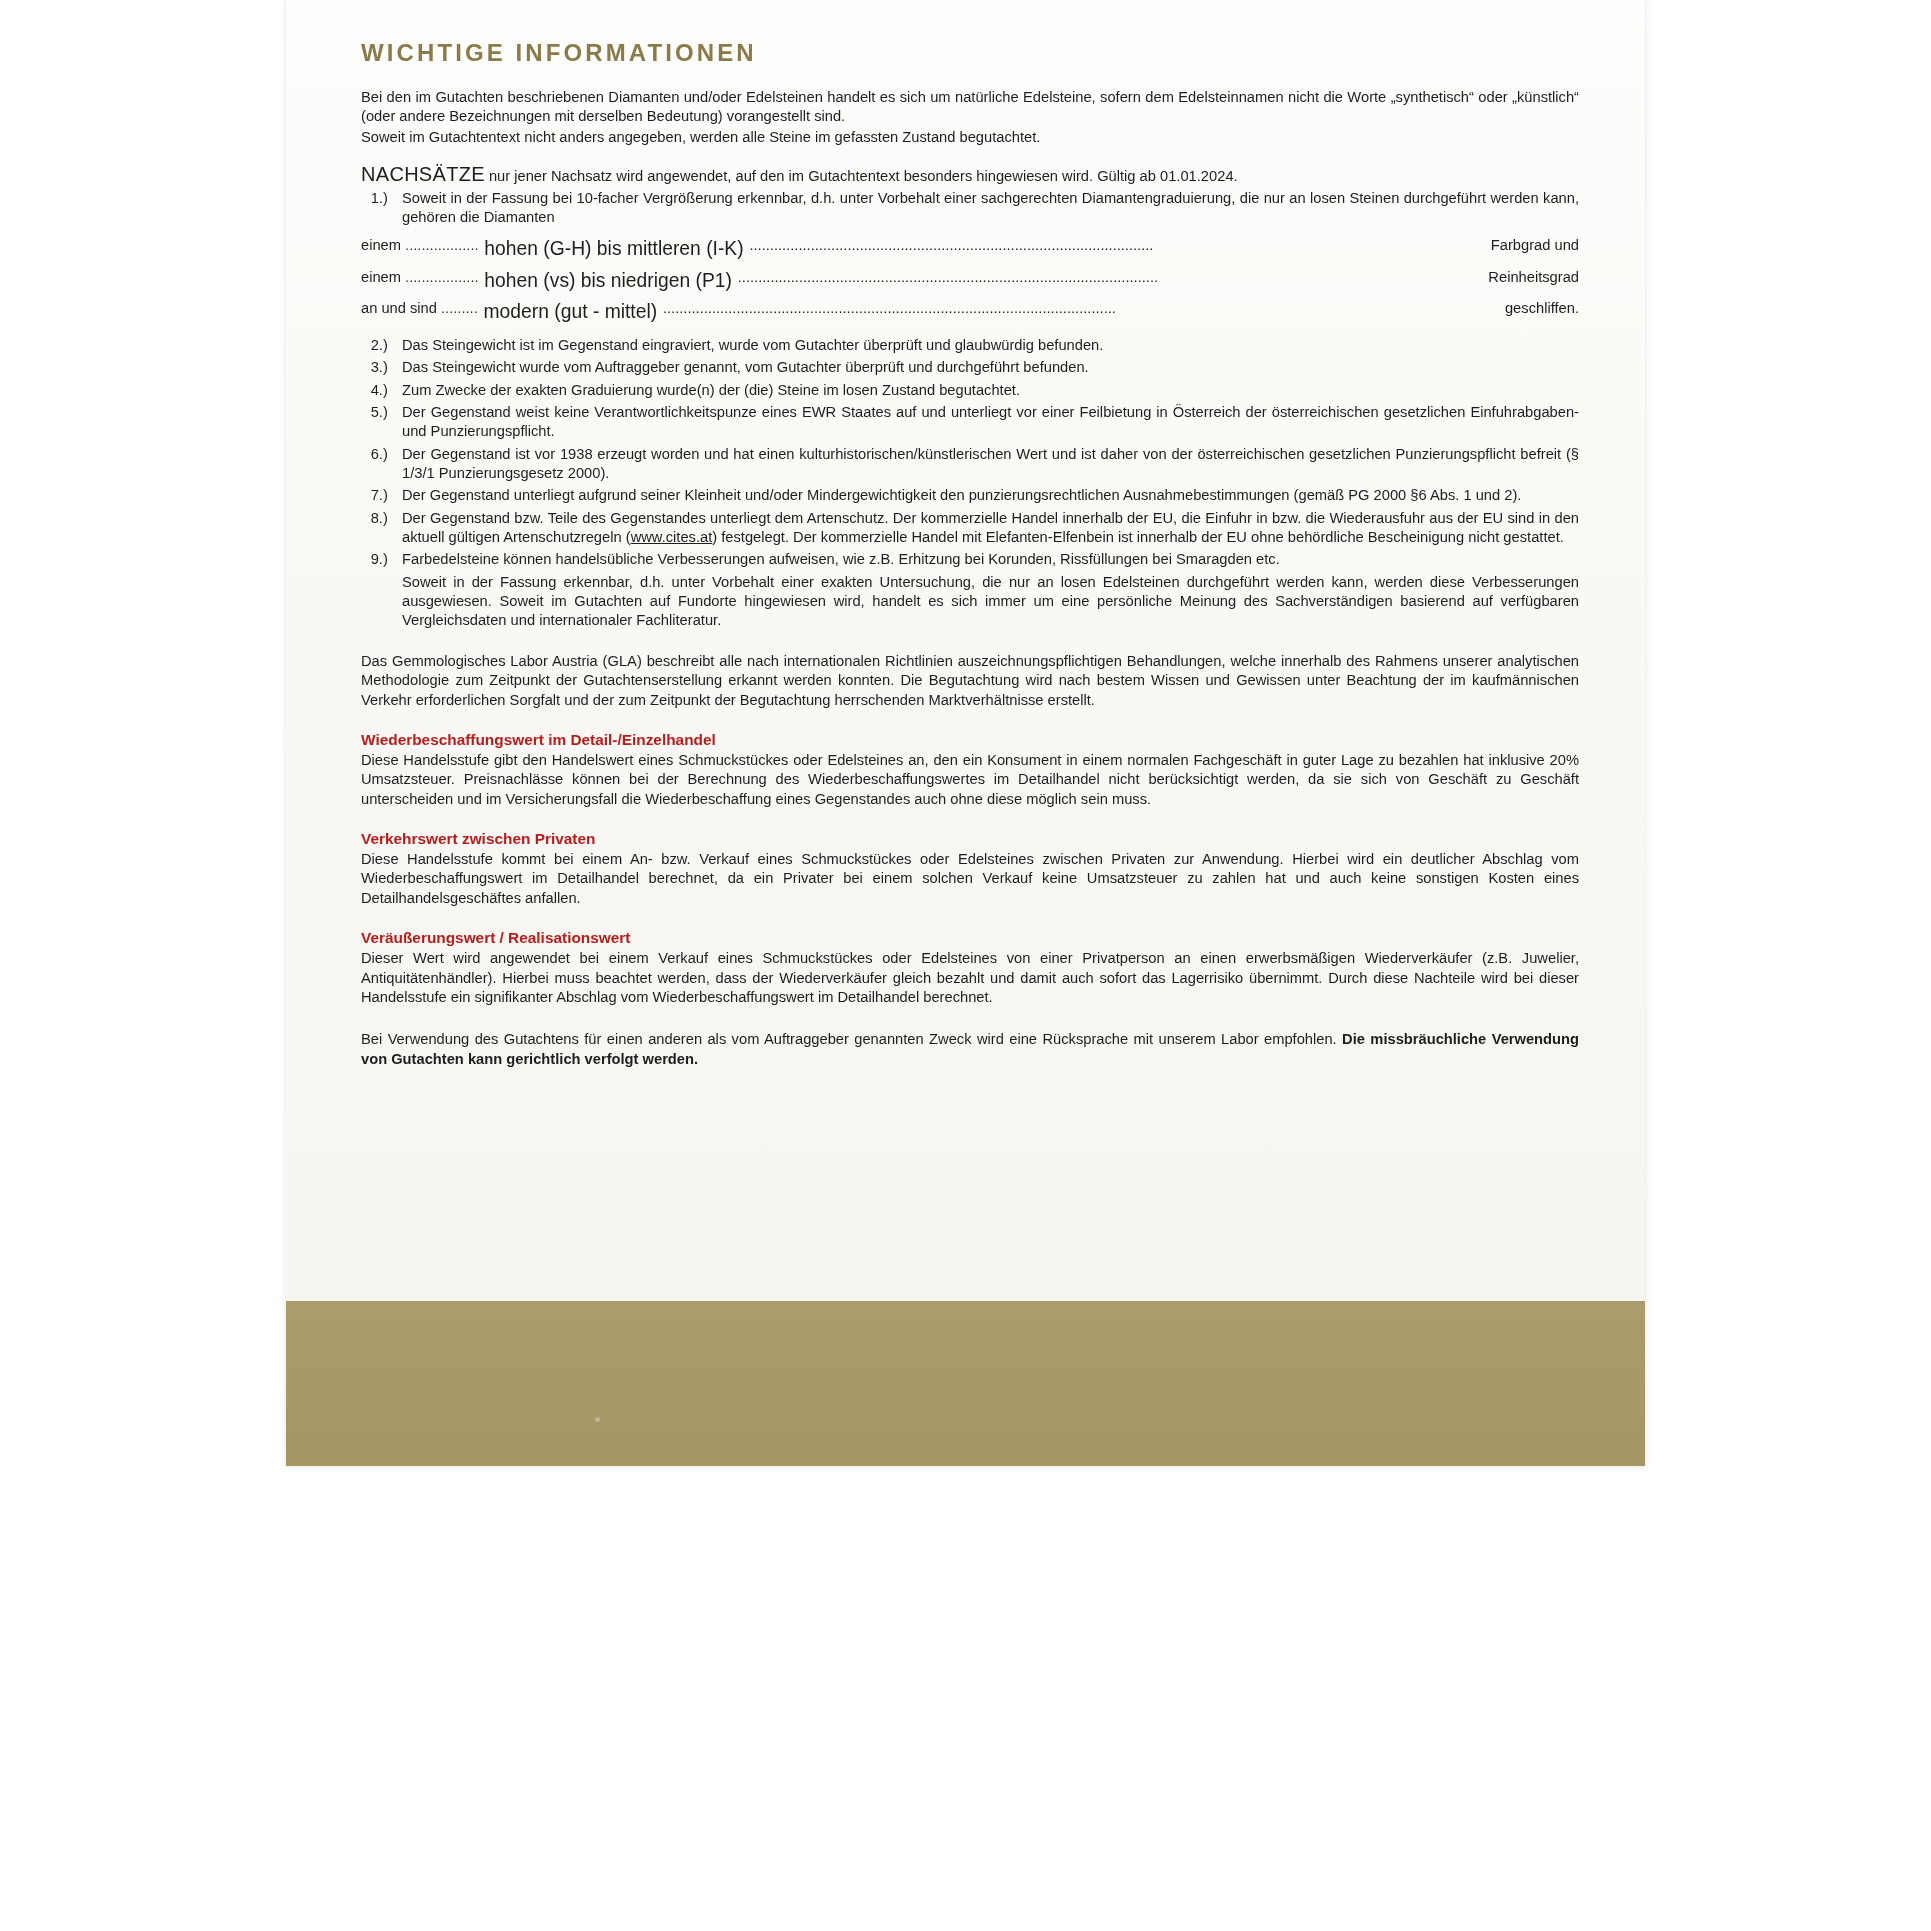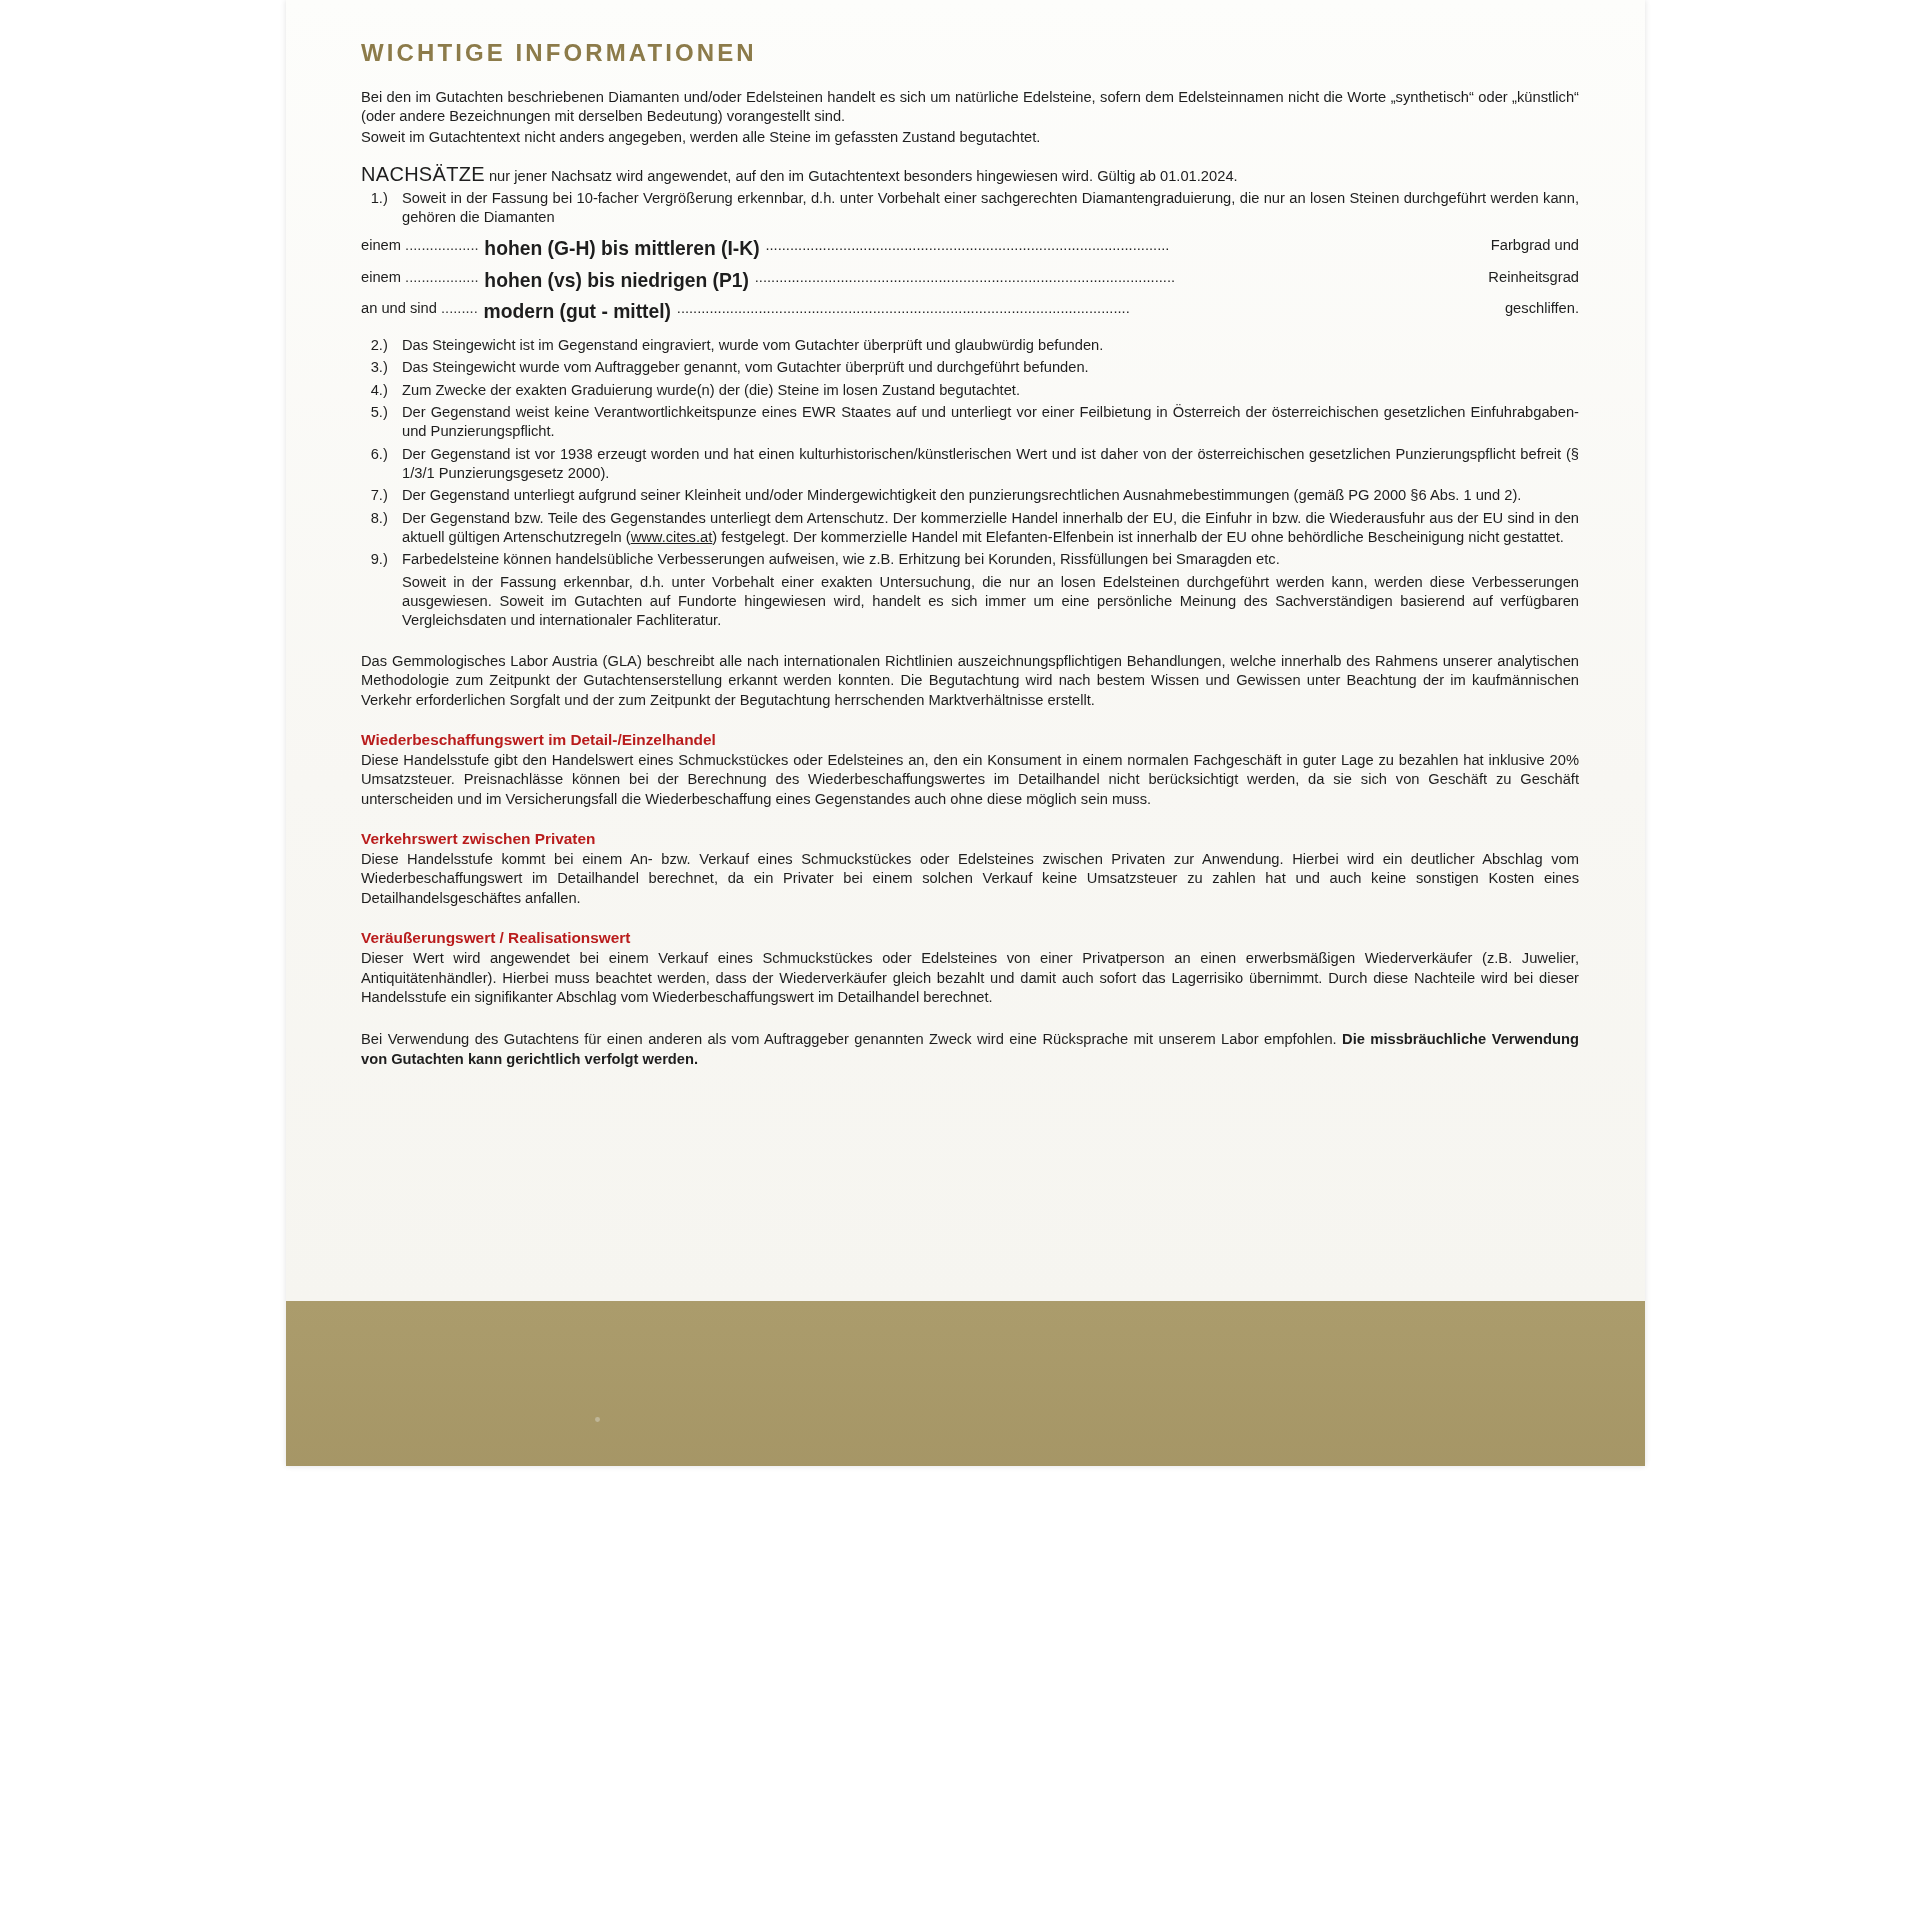--- a/index.html
+++ b/index.html
@@ -104,21 +104,20 @@
     white-space: nowrap;
     color: #333;
     letter-spacing: 0px;
   }
   .fillrow .hand {
     font-size: 19.3px;
     padding: 0 5.8px;
     white-space: nowrap;
     position: relative;
     top: 1px;
-    font-weight: bold;
   }
   .fillrow .dots2 {
     flex: 1 1 auto;
     overflow: hidden;
     white-space: nowrap;
   }
   .fillrow .tail { white-space: nowrap; padding-left: 5.8px;}
   .para-block { margin-top: 21px; }
   .para-block p { margin-bottom: 0; }
   h2.sub {

